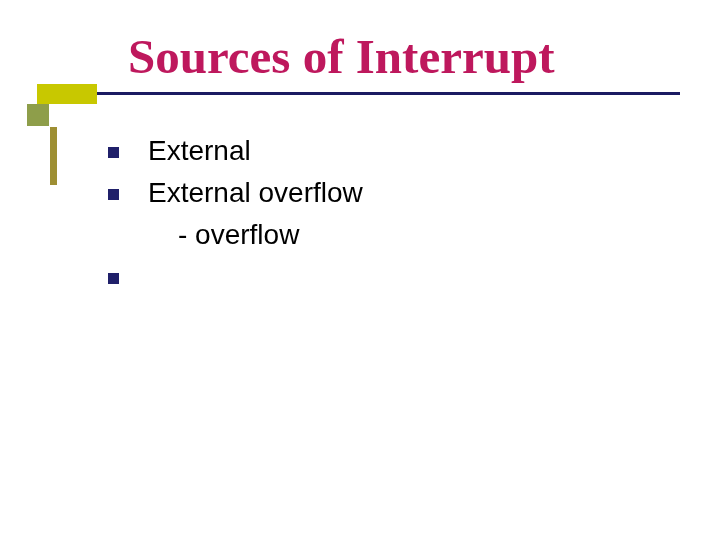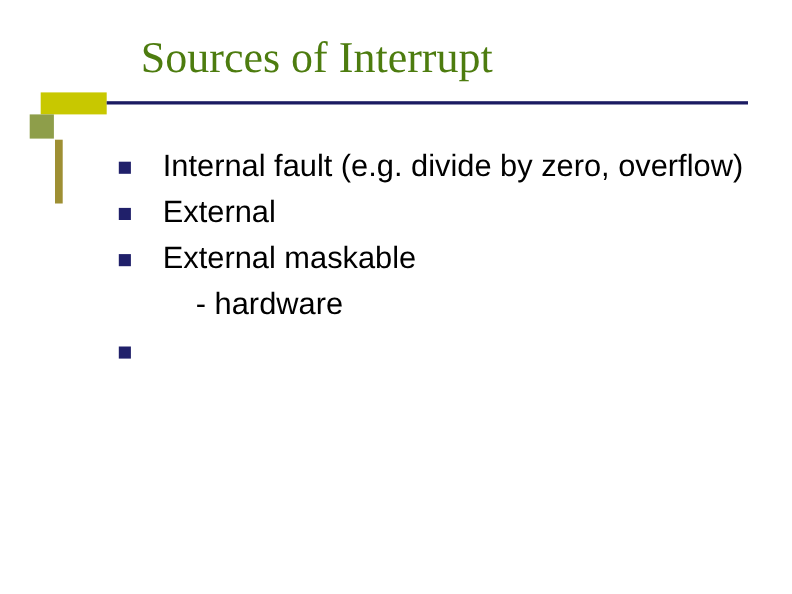--- a/index.html
+++ b/index.html
@@ -17,23 +17,23 @@
     height: 540px;
   }
   .title-wrap {
     position: absolute;
     top: 28px;
     left: 128px;
     right: 40px;
   }
   .title {
     font-family: Georgia, "Times New Roman", serif;
-    font-weight: normal;
-    font-size: 40px;
-    color: #4d7c0f;
+    font-weight: bold;
+    font-size: 49px;
+    color: #be185d;
     margin: 0 0 10px 0;
   }
   .rule-area {
     position: absolute;
     top: 84px;
     left: 0;
     width: 720px;
     height: 26px;
   }
   .rule-yellow-thick {
@@ -110,37 +110,33 @@
   <div class="rule-area">
     <div class="rule-yellow-thick"></div>
     <div class="rule-long"></div>
   </div>
 
   <div class="green-sq"></div>
   <div class="vert-bar"></div>
 
   <div class="content">
 
-    <div class="item">
-      <span class="bullet"></span>
-      <span>Internal fault (e.g. divide by zero, overflow)</span>
-    </div>
 
     <div class="item">
       <span class="bullet"></span>
       <span>External</span>
     </div>
 
     <div class="item">
       <span class="bullet"></span>
-      <span>External maskable</span>
+      <span>External overflow</span>
     </div>
 
     <div class="sub">
-      <span>- hardware</span>
+      <span>- overflow</span>
     </div>
 
     <div class="item">
       <span class="bullet"></span>
     </div>
 
   </div>
 
 </div>
 

